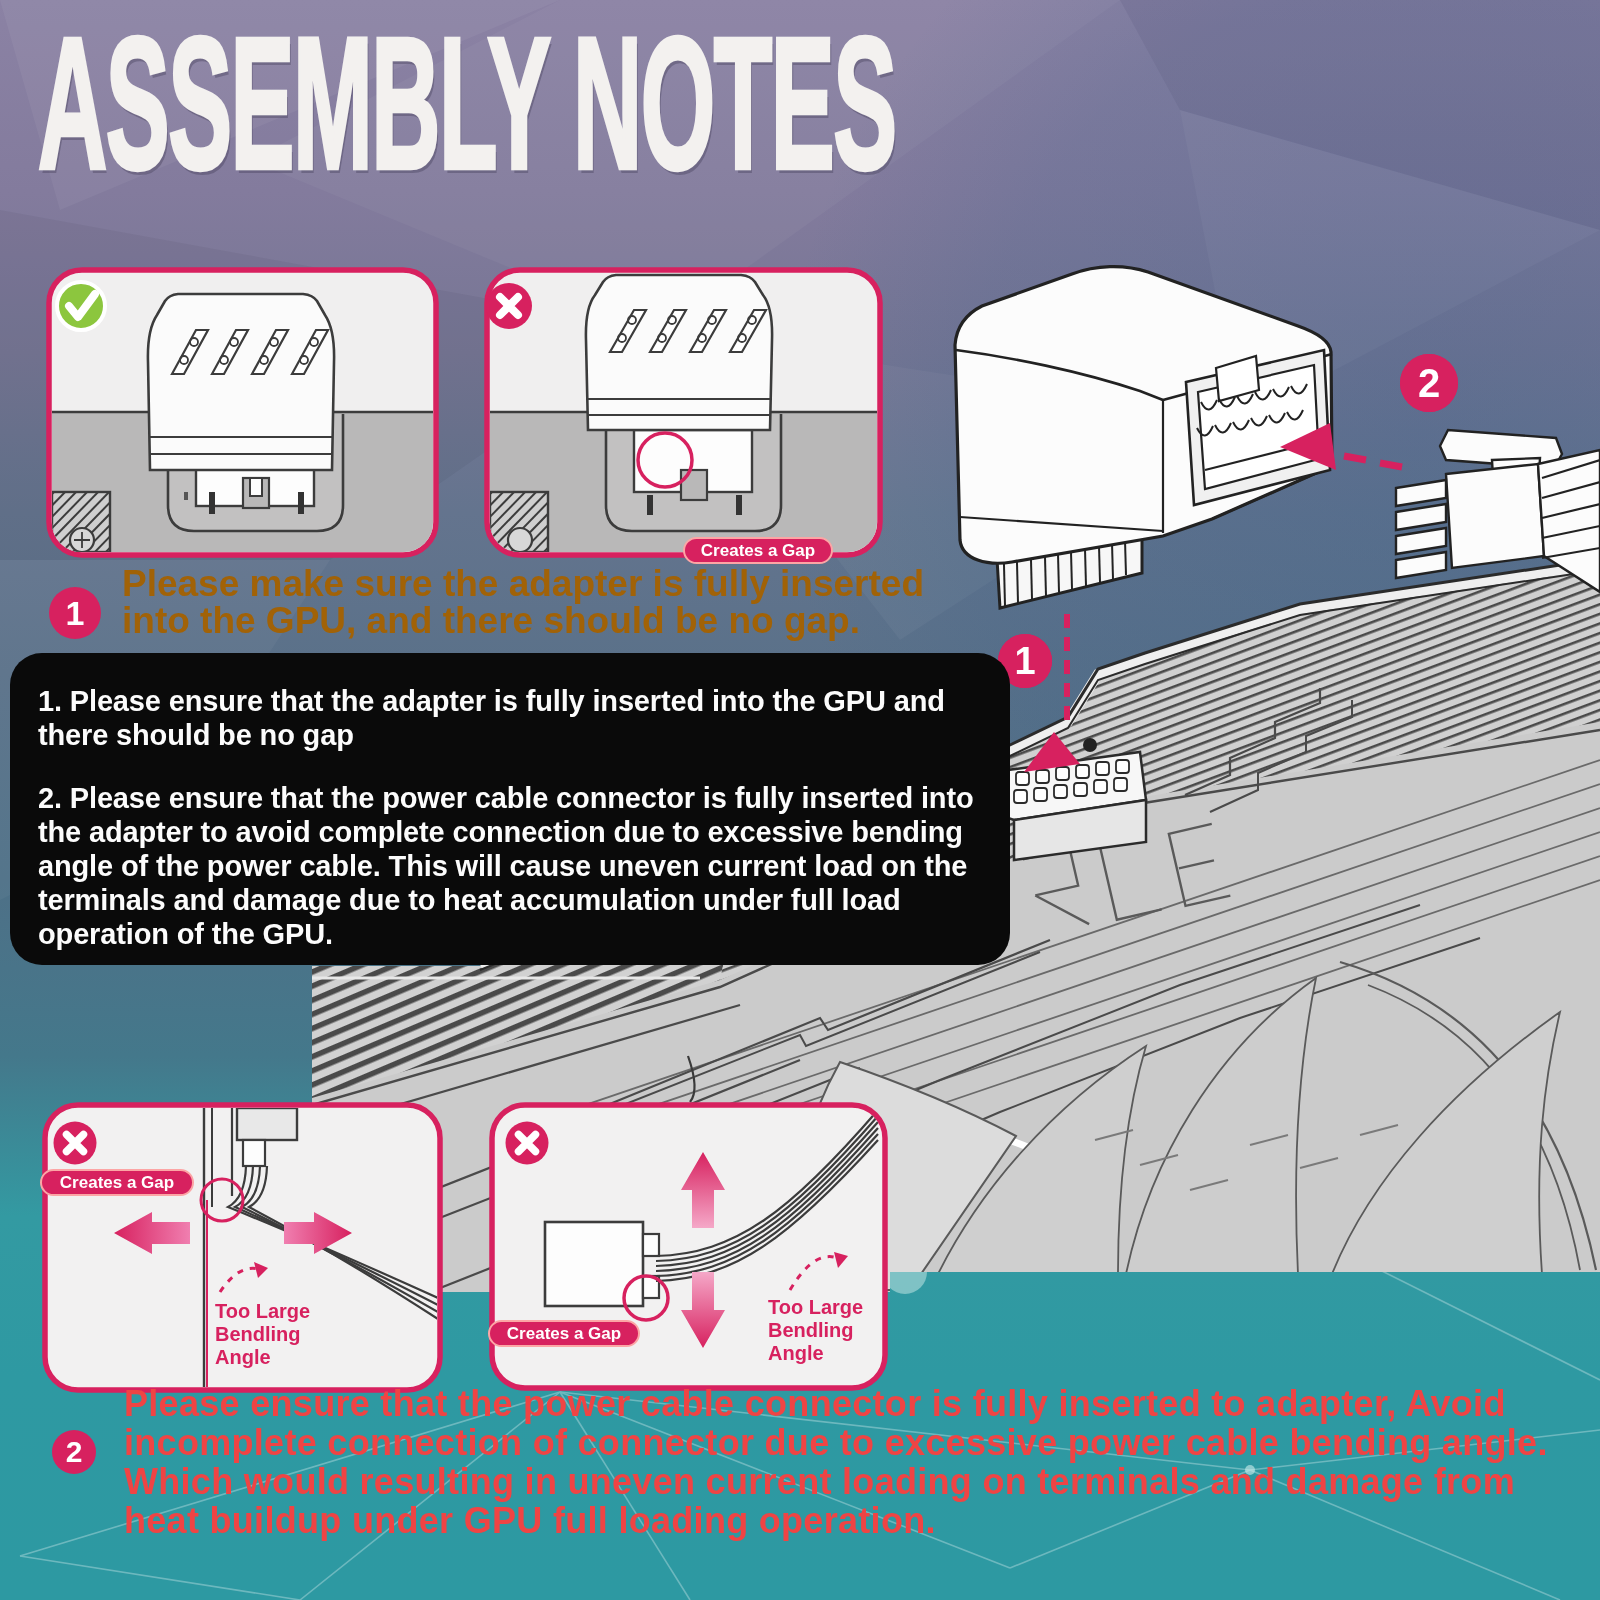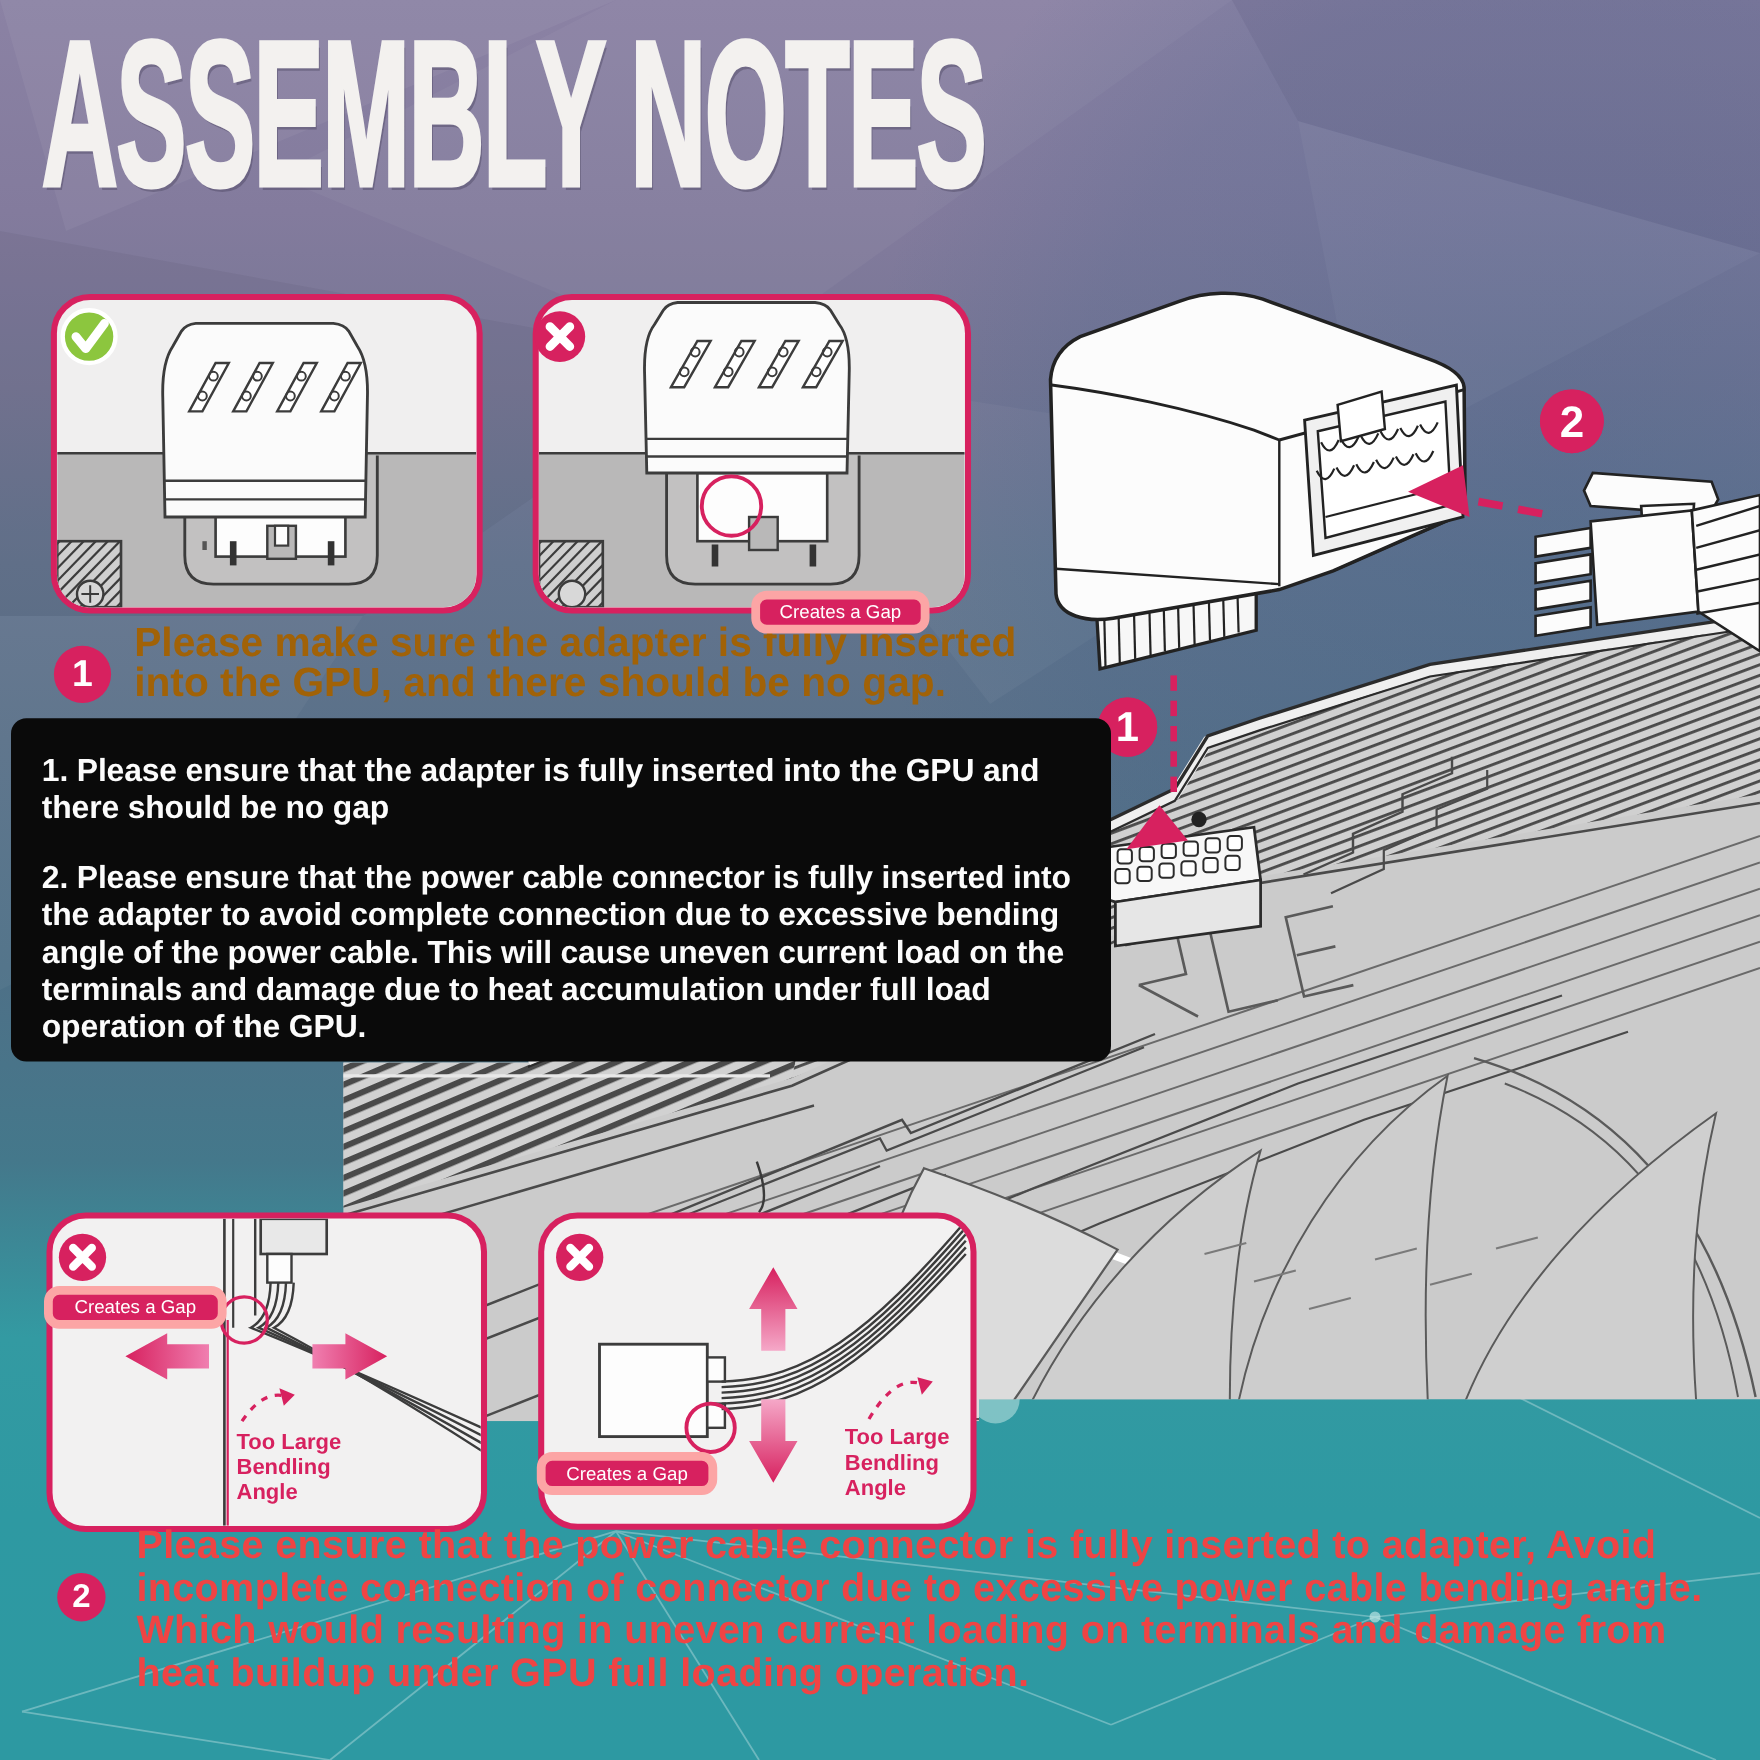--- a/index.html
+++ b/index.html
@@ -7,30 +7,30 @@
        font-family:"Liberation Sans", sans-serif;}
   #page{position:absolute;inset:0;width:1600px;height:1600px;}
   svg{position:absolute;left:0;top:0;}
   .title{position:absolute;left:38px;top:-5px;color:#f3f1ef;-webkit-text-stroke:4.5px #f3f1ef;
      font-weight:bold;font-size:188px;letter-spacing:-3px;white-space:nowrap;
      transform:scaleX(0.510);transform-origin:0 0;
      text-shadow:4px 5px 0 rgba(60,55,80,0.35);}
   .txt1{position:absolute;left:122px;top:565px;width:900px;color:#a16207;
      font-weight:bold;font-size:37px;line-height:37px;letter-spacing:0px;}
   .blackbox{position:absolute;left:10px;top:653px;width:1000px;height:312px;
-     background:#0a0a0a;border-radius:14px;}
+     background:#0a0a0a;border-radius:32px;}
   .bbtxt{position:absolute;left:28px;top:31px;width:975px;color:#fcfcfc;
      font-weight:bold;font-size:29px;line-height:34px;letter-spacing:-0.15px;}
   .bbtxt p{margin:0 0 29px 0;}
   .txt2{position:absolute;left:124px;top:1384px;width:1470px;color:#ef4444;
      font-weight:bold;font-size:36px;line-height:39px;letter-spacing:0.3px;}
   .badge{position:absolute;background:#d7215f;border-radius:50%;color:#fff;
      font-weight:bold;text-align:center;}
-  .pill{position:absolute;background:#d7215f;border:8px solid #fca5a5;color:#fff;
-     font-weight:normal;border-radius:14px;text-align:center;}
+  .pill{position:absolute;background:#d7215f;border:2px solid #fca5a5;color:#fff;
+     font-weight:bold;border-radius:14px;text-align:center;}
   .toolarge{position:absolute;color:#d7215f;font-weight:bold;font-size:20px;line-height:23px;}
 </style>
 </head>
 <body>
 <div id="page">
 <svg width="1600" height="1600" viewBox="0 0 1600 1600">
   <defs>
     <linearGradient id="bgv" x1="0" y1="0" x2="0" y2="1">
       <stop offset="0" stop-color="#8b82a4"></stop>
       <stop offset="0.12" stop-color="#837b9d"></stop>

